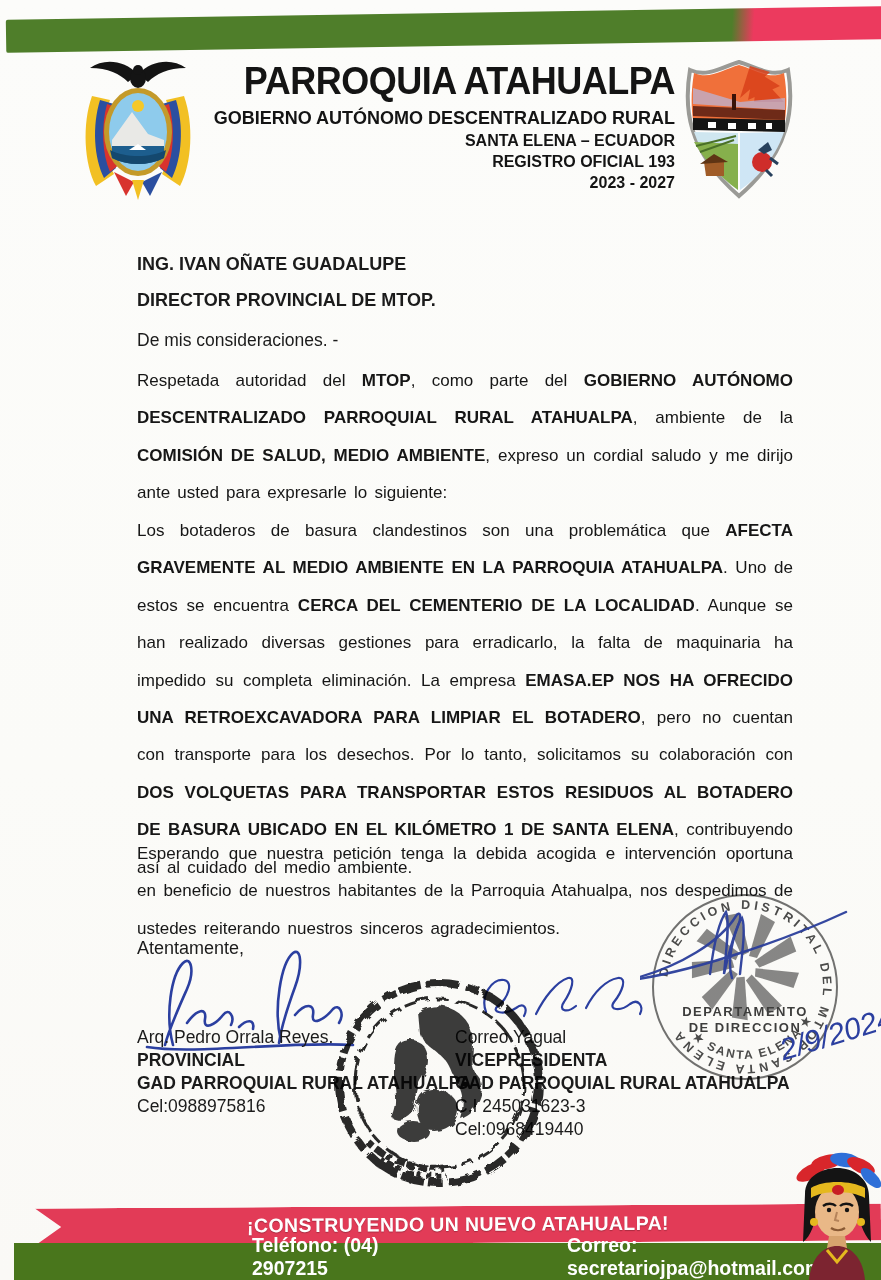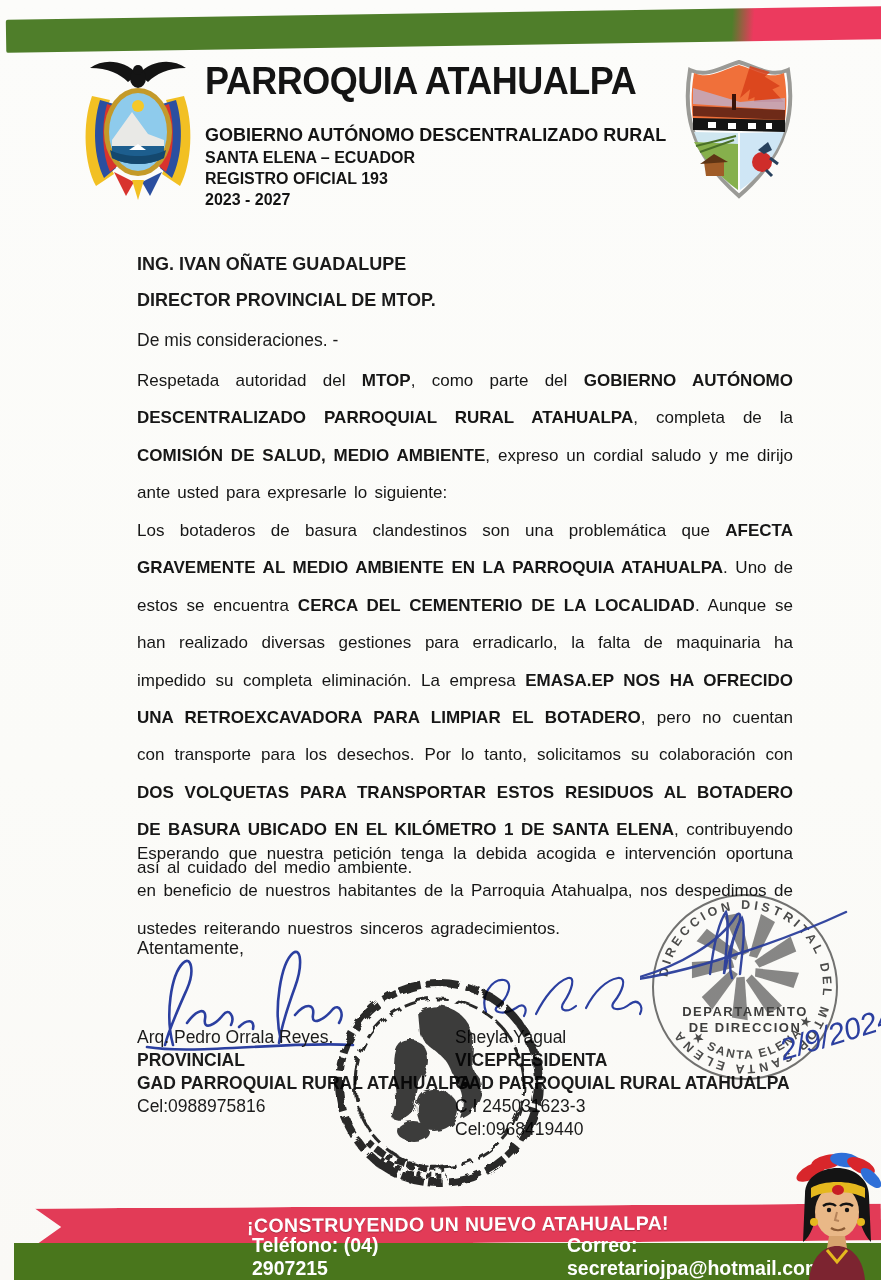--- a/index.html
+++ b/index.html
@@ -9,23 +9,23 @@
     font-family:"Liberation Sans",sans-serif;color:#1b1b1b;overflow:hidden;
   }
   .abs{position:absolute;}
   
   #top-banner{
     left:6px;right:-4px;top:13px;height:33px;
     background:linear-gradient(94deg,#4f7e2a 0%,#4f7e2a 82.5%,#ec3a5e 85%,#ec3a5e 100%);
     transform:rotate(-0.9deg);border-radius:2px;
   }
   
-  #header-text{left:205px;width:470px;top:60px;text-align:left;color:#141414;}
+  #header-text{left:205px;width:470px;top:60px;text-align:right;color:#141414;}
   #header-title{font-size:36px;font-weight:bold;letter-spacing:-0.5px;line-height:1.15;transform:scaleY(1.08);}
-  .hsub1{font-size:18px;font-weight:bold;margin-top:24px;}
+  .hsub1{font-size:18px;font-weight:bold;margin-top:7px;}
   .hsub{font-size:16px;font-weight:bold;margin-top:3px;}
   
   #oficio-block{right:28px;top:197px;text-align:right;}
   #oficio-number{font-size:17.5px;font-weight:bold;font-style:italic;}
   #date-line{font-size:17.5px;margin-top:4px;}
   
   #recipient{left:137px;top:246px;font-weight:bold;font-size:18px;line-height:36px;}
   
   #salutation{left:137px;top:330px;font-size:17.5px;}
   .para{left:137px;width:656px;font-size:17px;line-height:37.4px;text-align:justify;word-spacing:2.5px;color:#161616;}
@@ -130,21 +130,21 @@
   </svg>
 
 
   <div id="recipient" class="abs">
     <div>ING. IVAN OÑATE GUADALUPE</div>
     <div>DIRECTOR PROVINCIAL DE MTOP.</div>
   </div>
 
   <div id="salutation" class="abs">De mis consideraciones. -</div>
 
-  <p id="p1" class="abs para"><span>Respetada autoridad del </span><span class="b">MTOP</span><span>, como parte del </span><span class="b">GOBIERNO AUTÓNOMO DESCENTRALIZADO PARROQUIAL RURAL ATAHUALPA</span><span>, completa de la </span><span class="b">COMISIÓN DE SALUD, MEDIO AMBIENTE</span><span>, expreso un cordial saludo y me dirijo ante usted para expresarle lo siguiente:</span></p>
+  <p id="p1" class="abs para"><span>Respetada autoridad del </span><span class="b">MTOP</span><span>, como parte del </span><span class="b">GOBIERNO AUTÓNOMO DESCENTRALIZADO PARROQUIAL RURAL ATAHUALPA</span><span>, ambiente de la </span><span class="b">COMISIÓN DE SALUD, MEDIO AMBIENTE</span><span>, expreso un cordial saludo y me dirijo ante usted para expresarle lo siguiente:</span></p>
   <p id="p2" class="abs para"><span>Los botaderos de basura clandestinos son una problemática que </span><span class="b">AFECTA GRAVEMENTE AL MEDIO AMBIENTE EN LA PARROQUIA ATAHUALPA</span><span>. Uno de estos se encuentra </span><span class="b">CERCA DEL CEMENTERIO DE LA LOCALIDAD</span><span>. Aunque se han realizado diversas gestiones para erradicarlo, la falta de maquinaria ha impedido su completa eliminación. La empresa </span><span class="b">EMASA.EP NOS HA OFRECIDO UNA RETROEXCAVADORA PARA LIMPIAR EL BOTADERO</span><span>, pero no cuentan con transporte para los desechos. Por lo tanto, solicitamos su colaboración con </span><span class="b">DOS VOLQUETAS PARA TRANSPORTAR ESTOS RESIDUOS AL BOTADERO DE BASURA UBICADO EN EL KILÓMETRO 1 DE SANTA ELENA</span><span>, contribuyendo así al cuidado del medio ambiente.</span></p>
   <p id="p3" class="abs para"><span>Esperando que nuestra petición tenga la debida acogida e intervención oportuna en beneficio de nuestros habitantes de la Parroquia Atahualpa, nos despedimos de ustedes reiterando nuestros sinceros agradecimientos.</span></p>
 
   <div id="closing" class="abs">Atentamente,</div>
 
   <svg id="pedro-sig" class="abs" width="230" height="110" viewBox="0 0 230 110">
     <g stroke="#2b3fa0" stroke-width="2.6" fill="none" stroke-linecap="round">
       <path d="M38,100 C30,70 36,30 48,18 C56,10 60,26 52,44 C44,62 34,84 30,100"></path>
       <path d="M52,78 C62,64 72,62 70,74 C68,86 80,80 88,70 C94,62 100,72 96,80"></path>
       <path d="M104,82 C112,74 120,74 118,84"></path>
@@ -163,21 +163,21 @@
   </svg>
 
   <div id="sig-left" class="abs sig-block">
     <div class="sig-name">Arq. Pedro Orrala Reyes.</div>
     <div class="sig-bold">PROVINCIAL</div>
     <div class="sig-bold">GAD PARROQUIAL RURAL ATAHUALPA</div>
     <div>Cel:0988975816</div>
   </div>
 
   <div id="sig-right" class="abs sig-block">
-    <div class="sig-name">Sheyla Yagual</div>
+    <div class="sig-name">Correo Yagual</div>
     <div class="sig-bold">VICEPRESIDENTA</div>
     <div class="sig-bold">GAD PARROQUIAL RURAL ATAHUALPA</div>
     <div>C.I 245031623-3</div>
     <div>Cel:0968419440</div>
   </div>
 
   <svg id="parish-stamp" class="abs" width="222" height="222" viewBox="0 0 222 222">
     <defs>
       <filter id="rough">
           <feTurbulence type="fractalNoise" baseFrequency="0.09" numOctaves="2" result="n"></feTurbulence>

